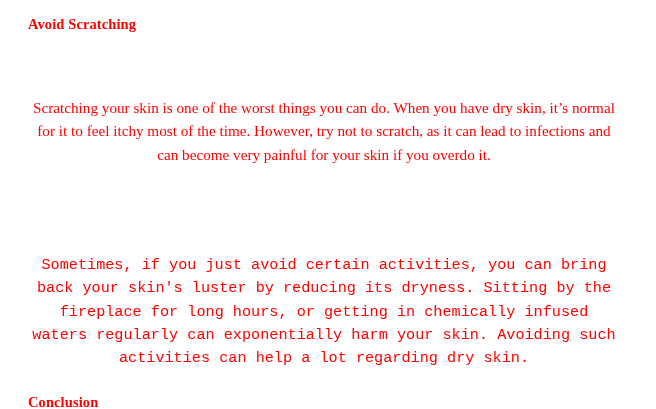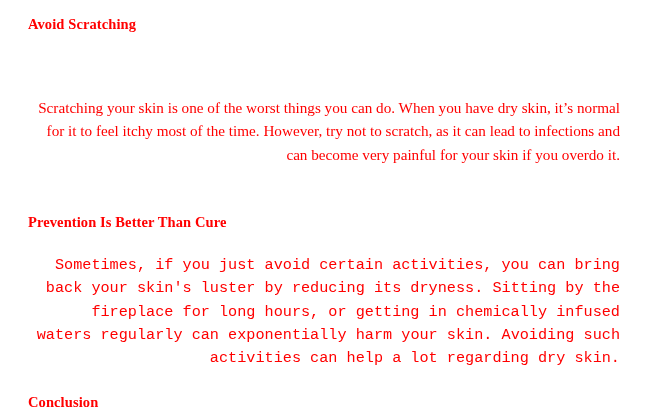--- a/index.html
+++ b/index.html
@@ -31,37 +31,36 @@
     line-height: 17px;
     color: #FF0000;
     letter-spacing: 0.1px;
     white-space: nowrap;
   }
   .para {
     font-size: 15.2px;
     font-weight: normal;
     line-height: 23.2px;
     color: #FF0000;
-    text-align: right;
+    text-align: center;
   }
   
   #heading-avoid-scratching   { top: 4px; }
   #para-avoid-scratching      { top: 81px; }
   #heading-prevention         { top: 202px; }
   #para-prevention            { top: 239px; font-family: Liberation Mono, monospace; }
   #heading-conclusion         { top: 382px; }
 </style>
 </head>
 <body>
 
 <div id="doc">
 
   <h2 class="block heading" id="heading-avoid-scratching">Avoid Scratching</h2>
 
   <p class="block para" id="para-avoid-scratching">Scratching your skin is one of the worst things you can do. When you have dry skin, it’s normal for it to feel itchy most of the time. However, try not to scratch, as it can lead to infections and can become very painful for your skin if you overdo it.</p>
 
-  <h2 class="block heading" id="heading-prevention">Prevention Is Better Than Cure</h2>
 
   <p class="block para" id="para-prevention">Sometimes, if you just avoid certain activities, you can bring back your skin's luster by reducing its dryness. Sitting by the fireplace for long hours, or getting in chemically infused waters regularly can exponentially harm your skin. Avoiding such activities can help a lot regarding dry skin.</p>
 
   <h2 class="block heading" id="heading-conclusion">Conclusion</h2>
 
 </div>
 
 </body></html>

